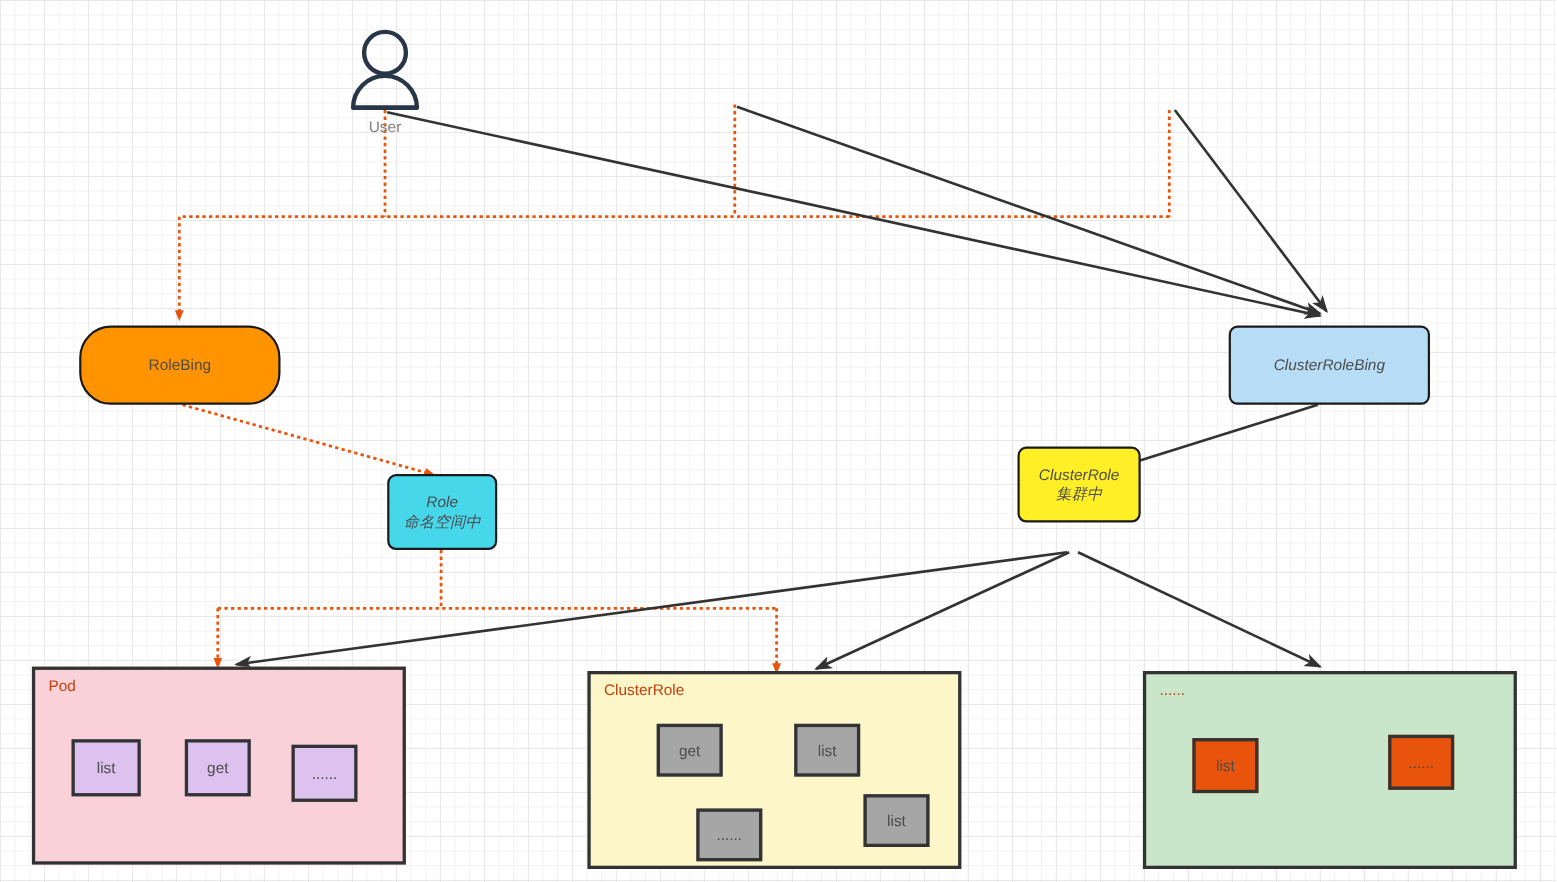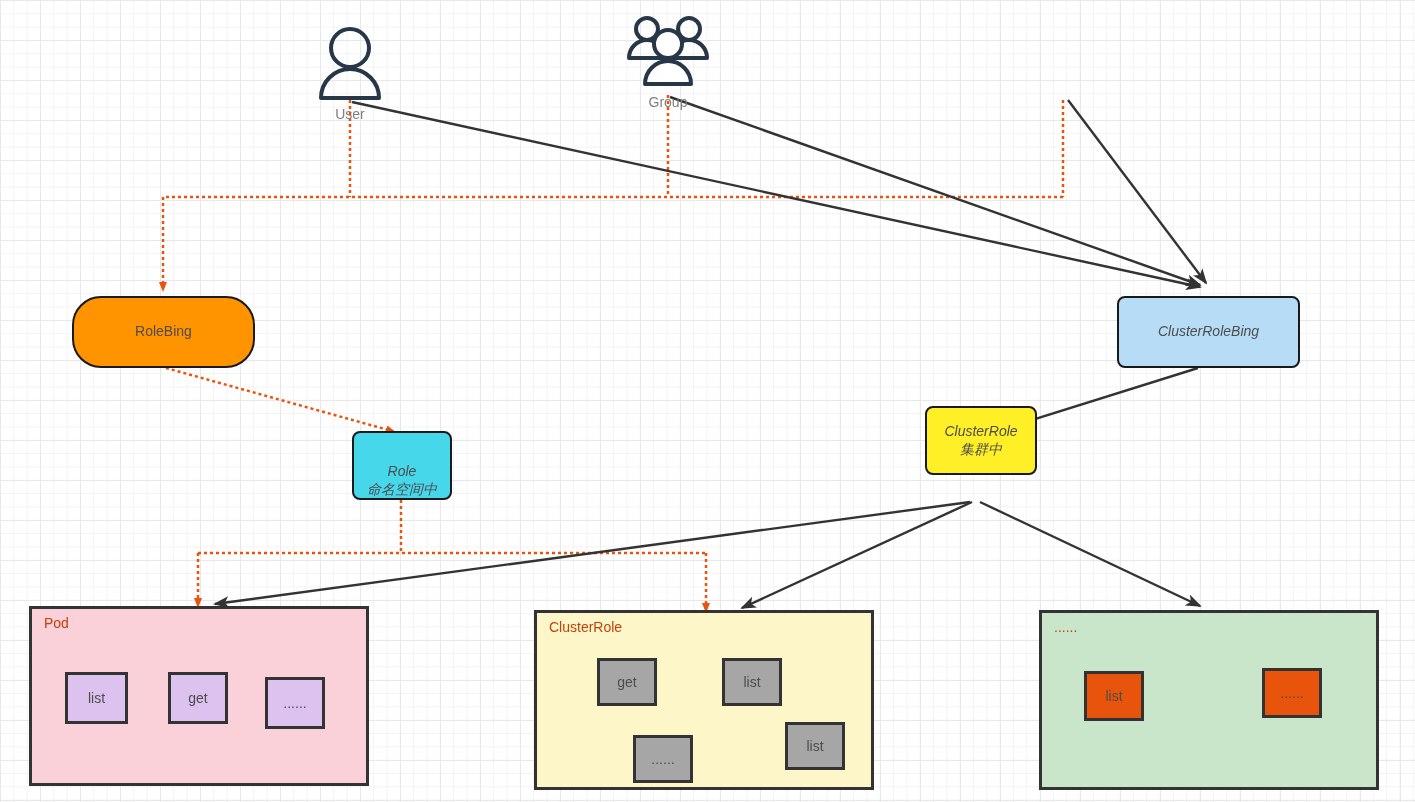--- a/index.html
+++ b/index.html
@@ -60,21 +60,21 @@
     border: 2px solid #1a1a1a;
     border-radius: 3px;
   }
   .box-round {
     border: 2px solid #1a1a1a;
     border-radius: 8px;
     font-style: italic;
   }
   .rolebinding { background: #ff9300; }
   .clusterrolebinding { background: #b6dcf6; }
-  .role { background: #46d7eb; justify-content: flex-end; }
+  .role { background: #46d7eb; }
   .clusterrole { background: #ffef26; }
 
   .container-box {
     position: absolute;
     box-sizing: border-box;
     border: 3px solid #333333;
   }
   .container-label {
     position: absolute;
     left: 12px;
@@ -148,36 +148,20 @@
     <span class="glyph">
       <svg width="70" height="76" viewBox="0 0 70 76" xmlns="http://www.w3.org/2000/svg">
         <circle cx="35" cy="24" r="19" fill="none" stroke="#283747" stroke-width="4"></circle>
         <path d="M6,74 A29,29 0 0 1 64,74 Z" fill="none" stroke="#283747" stroke-width="4" stroke-linejoin="round"></path>
         <line x1="6" y1="74" x2="64" y2="74" stroke="#283747" stroke-width="4"></line>
       </svg>
     </span>
     <span class="caption">User</span>
   </div>
 
-  <div class="actor" style="left:608px; top:14px;">
-    <span class="glyph">
-      <svg width="86" height="74" viewBox="0 0 86 74" xmlns="http://www.w3.org/2000/svg">
-        <circle cx="22" cy="15" r="11" fill="none" stroke="#283747" stroke-width="4"></circle>
-        <path d="M4,44 A18,18 0 0 1 40,44 Z" fill="none" stroke="#283747" stroke-width="4" stroke-linejoin="round"></path>
-        <line x1="4" y1="44" x2="40" y2="44" stroke="#283747" stroke-width="4"></line>
-        <circle cx="64" cy="15" r="11" fill="none" stroke="#283747" stroke-width="4"></circle>
-        <path d="M46,44 A18,18 0 0 1 82,44 Z" fill="none" stroke="#283747" stroke-width="4" stroke-linejoin="round"></path>
-        <line x1="46" y1="44" x2="82" y2="44" stroke="#283747" stroke-width="4"></line>
-        <circle cx="43" cy="30" r="14" fill="#ffffff" stroke="#283747" stroke-width="4"></circle>
-        <path d="M20,70 A23,23 0 0 1 66,70 Z" fill="#ffffff" stroke="#283747" stroke-width="4" stroke-linejoin="round"></path>
-        <line x1="20" y1="70" x2="66" y2="70" stroke="#283747" stroke-width="4"></line>
-      </svg>
-    </span>
-    <span class="caption">Group</span>
-  </div>
 
 
   <div class="node box-rect rolebinding" style="left:72px; top:296px; width:183px; height:72px;border-radius:29px;">
     <span>RoleBing</span>
   </div>
 
   <div class="node box-round clusterrolebinding" style="left:1117px; top:296px; width:183px; height:72px;">
     <span>ClusterRoleBing</span>
   </div>
 

